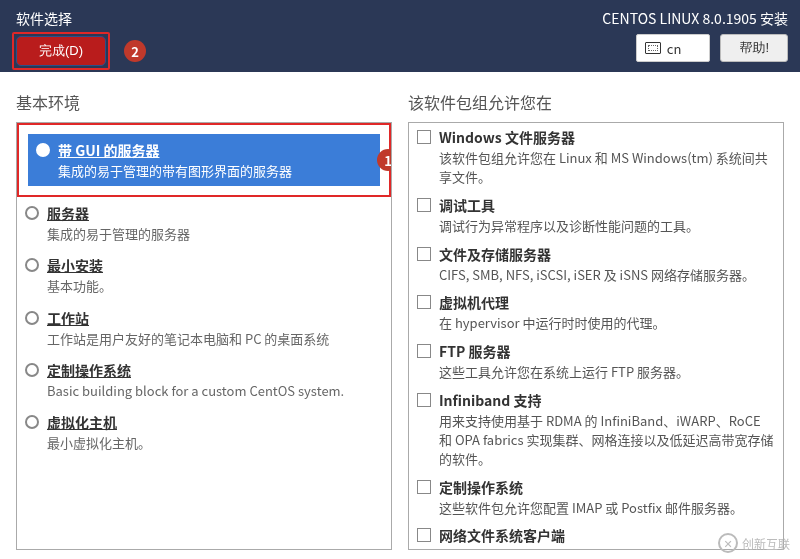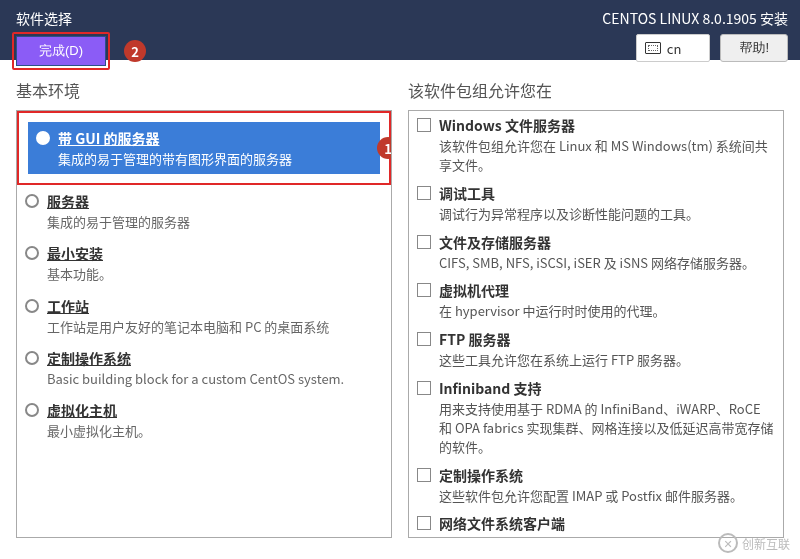--- a/index.html
+++ b/index.html
@@ -12,31 +12,31 @@
     overflow: hidden;
     position: relative;
   }
   .header {
     background: #2b3856;
     color: #fff;
     display: flex;
     justify-content: space-between;
     align-items: flex-start;
     padding: 8px 12px 24px 12px;
-    height: 60px;
+    height: 72px;
   }
   .header-left { display:flex; flex-direction:column; gap:4px; }
   .page-title { font-size: 14px; font-weight: 400; color:#fff; margin-left:4px;}
   .done-btn {
-    background: #8b5cf6;
+    background: #b91c1c;
     border: 1px solid #2b4f8a;
     color: #fff;
     font-size: 13px;
     padding: 5px 22px;
-    border-radius: 0;
+    border-radius: 5px;
     cursor: pointer;
   }
   .done-wrap {
     border: 2px solid #e02828;
     padding: 2px;
     display:inline-block;
     border-radius:2px;
   }
   .marker {
     display:inline-flex;

